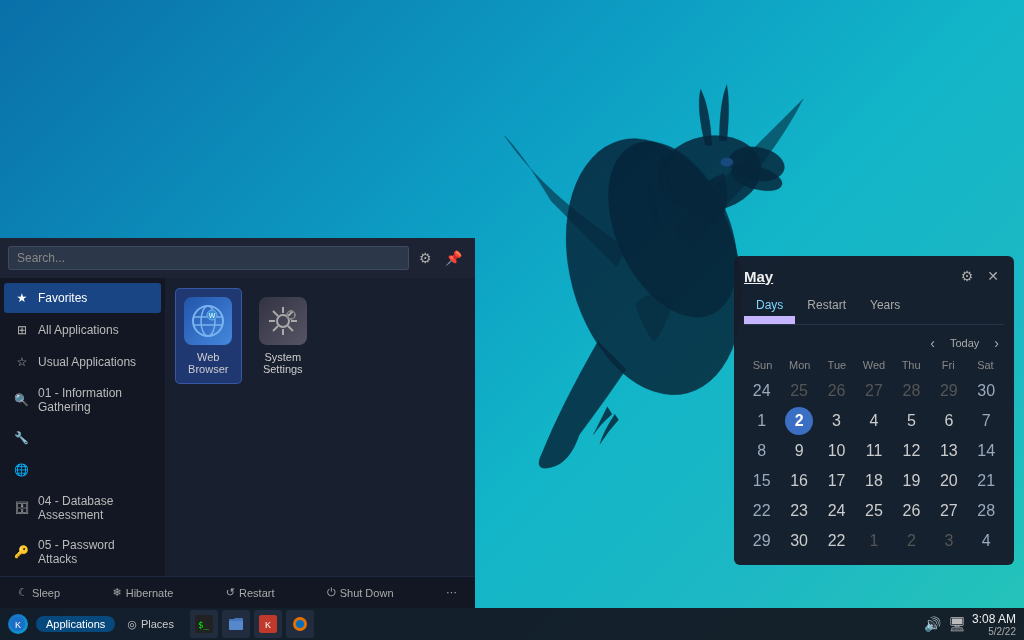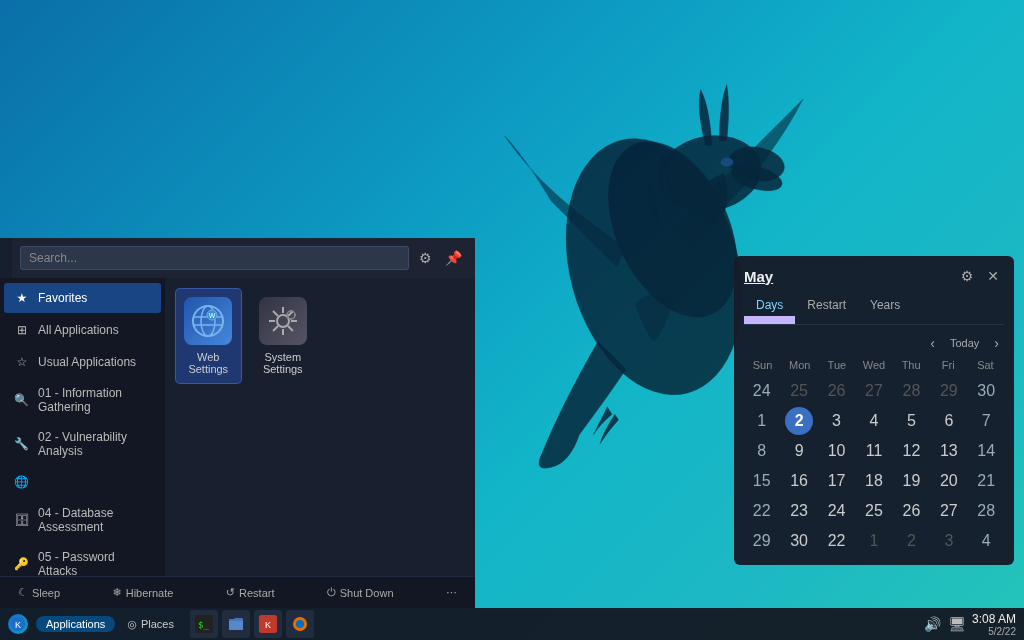--- a/index.html
+++ b/index.html
@@ -107,21 +107,20 @@
       border-top-right-radius: 6px;
     }
 
     
     #search-bar {
       display: flex;
       align-items: center;
       padding: 8px 8px;
       gap: 6px;
       background: rgba(30, 36, 50, 0.98);
-      margin-left: 12px;
     }
 
     #search-input {
       flex: 1;
       background: rgba(50, 60, 80, 0.8);
       border: 1px solid rgba(100,120,160,0.3);
       border-radius: 3px;
       color: #ccc;
       padding: 4px 8px;
       font-size: 12px;
@@ -461,21 +460,20 @@
         <div class="sidebar-item">
           <span class="sidebar-icon">☆</span>
           <span>Usual Applications</span>
         </div>
         <div class="sidebar-item">
           <span class="sidebar-icon">🔍</span>
           <span>01 - Information Gathering</span>
         </div>
         <div class="sidebar-item">
           <span class="sidebar-icon">🔧</span>
-          <span>02 - Vulnerability Analysis</span>
         </div>
         <div class="sidebar-item">
           <span class="sidebar-icon">🌐</span>
         </div>
         <div class="sidebar-item">
           <span class="sidebar-icon">🗄</span>
           <span>04 - Database Assessment</span>
         </div>
         <div class="sidebar-item">
           <span class="sidebar-icon">🔑</span>
@@ -490,21 +488,21 @@
           <div class="app-icon-container web-browser-icon">
             <svg width="36" height="36" viewBox="0 0 36 36">
               <circle cx="18" cy="18" r="15" fill="none" stroke="#7bb3f0" stroke-width="2"></circle>
               <ellipse cx="18" cy="18" rx="7" ry="15" fill="none" stroke="#7bb3f0" stroke-width="1.5"></ellipse>
               <line x1="4" y1="14" x2="32" y2="14" stroke="#7bb3f0" stroke-width="1.5"></line>
               <line x1="4" y1="22" x2="32" y2="22" stroke="#7bb3f0" stroke-width="1.5"></line>
               <circle cx="22" cy="12" r="5" fill="#3a8fd4" stroke="#6aaef0" stroke-width="1"></circle>
               <text x="22" y="15" text-anchor="middle" font-size="7" fill="white">W</text>
             </svg>
           </div>
-          <span class="app-label">Web Settings</span>
+          <span class="app-label">Web Browser</span>
         </div>
 
         <div class="app-item">
           <div class="app-icon-container system-settings-icon">
             <svg width="36" height="36" viewBox="0 0 36 36">
               <circle cx="18" cy="18" r="6" fill="none" stroke="#aaa" stroke-width="2"></circle>
               <g stroke="#aaa" stroke-width="2">
                 <line x1="18" y1="4" x2="18" y2="10"></line>
                 <line x1="18" y1="26" x2="18" y2="32"></line>
                 <line x1="4" y1="18" x2="10" y2="18"></line>

